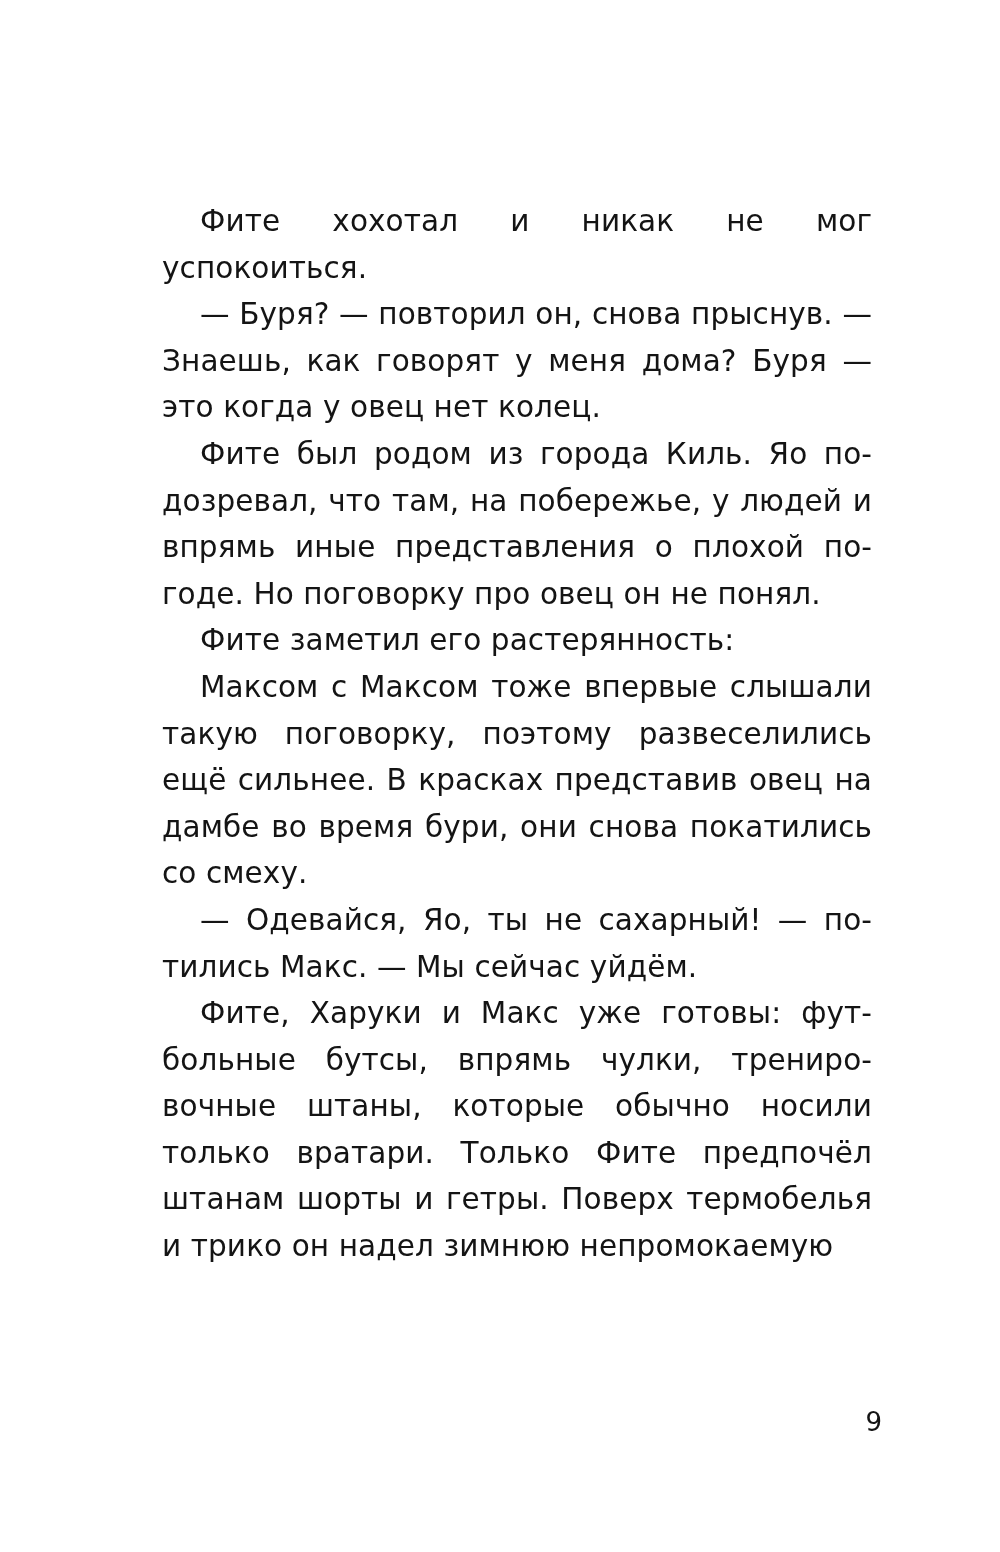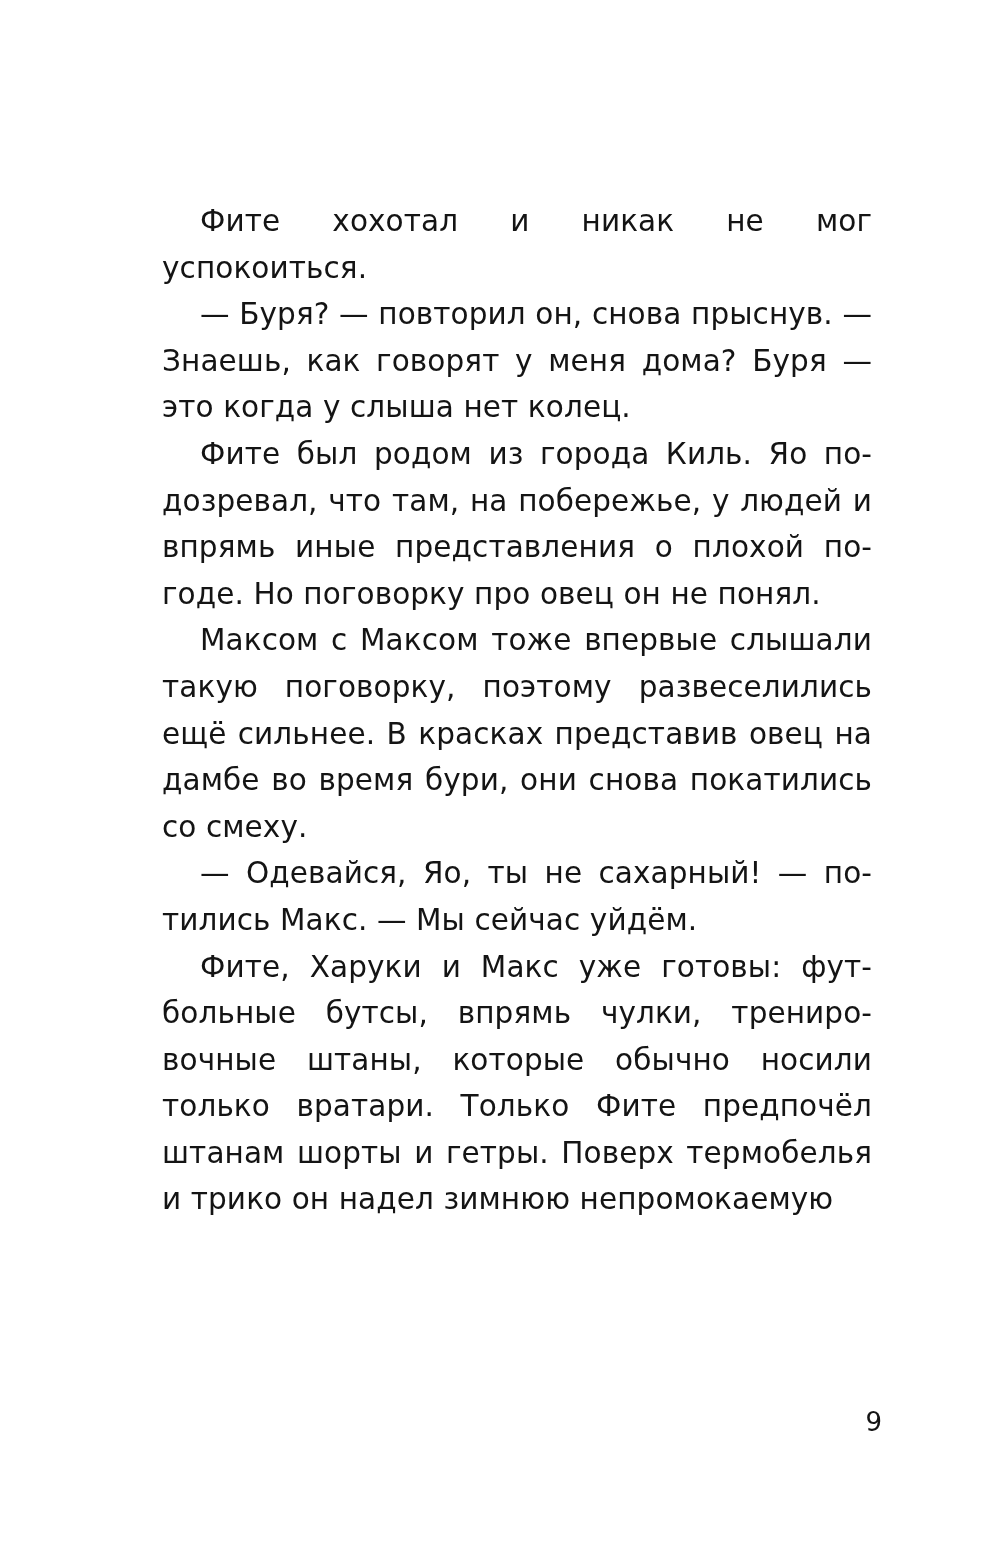--- a/index.html
+++ b/index.html
@@ -54,22 +54,23 @@
     color: #141414;
   }
 </style>
 </head>
 <body>
 
 <div class="page">
 
   <div class="text-column">
     <p class="para indent">Фите хохотал и никак не мог успокоиться.</p>
-    <p class="para dash">— Буря? — повторил он, снова прыс­нув. — Знаешь, как говорят у меня дома? Буря — это когда у слыша нет колец.</p>
+    <p class="para dash">— Буря? — повторил он, снова прыс­нув. — Знаешь, как говорят у меня дома? Буря — это когда у овец нет колец.</p>
     <p class="para indent">Фите был родом из города Киль. Яо по­дозревал, что там, на побережье, у людей и впрямь иные представления о плохой по­годе. Но поговорку про овец он не понял.</p>
+    <p class="para indent">Фите заметил его растерянность:</p>
     <p class="para indent">Максом с Максом тоже впервые слыша­ли такую поговорку, поэтому развеселились ещё сильнее. В красках представив овец на дамбе во время бури, они снова пока­тились со смеху.</p>
     <p class="para dash">— Одевайся, Яо, ты не сахарный! — по­тились Макс. — Мы сейчас уйдём.</p>
     <p class="para indent">Фите, Харуки и Макс уже готовы: фут­больные бутсы, впрямь чулки, трениро­вочные штаны, которые обычно носили только вратари. Только Фите предпочёл штанам шорты и гетры. Поверх термобелья и трико он надел зимнюю непромокаемую</p>
   </div>
 
   <div class="page-number">9</div>
 
 </div>
 
 </body></html>

